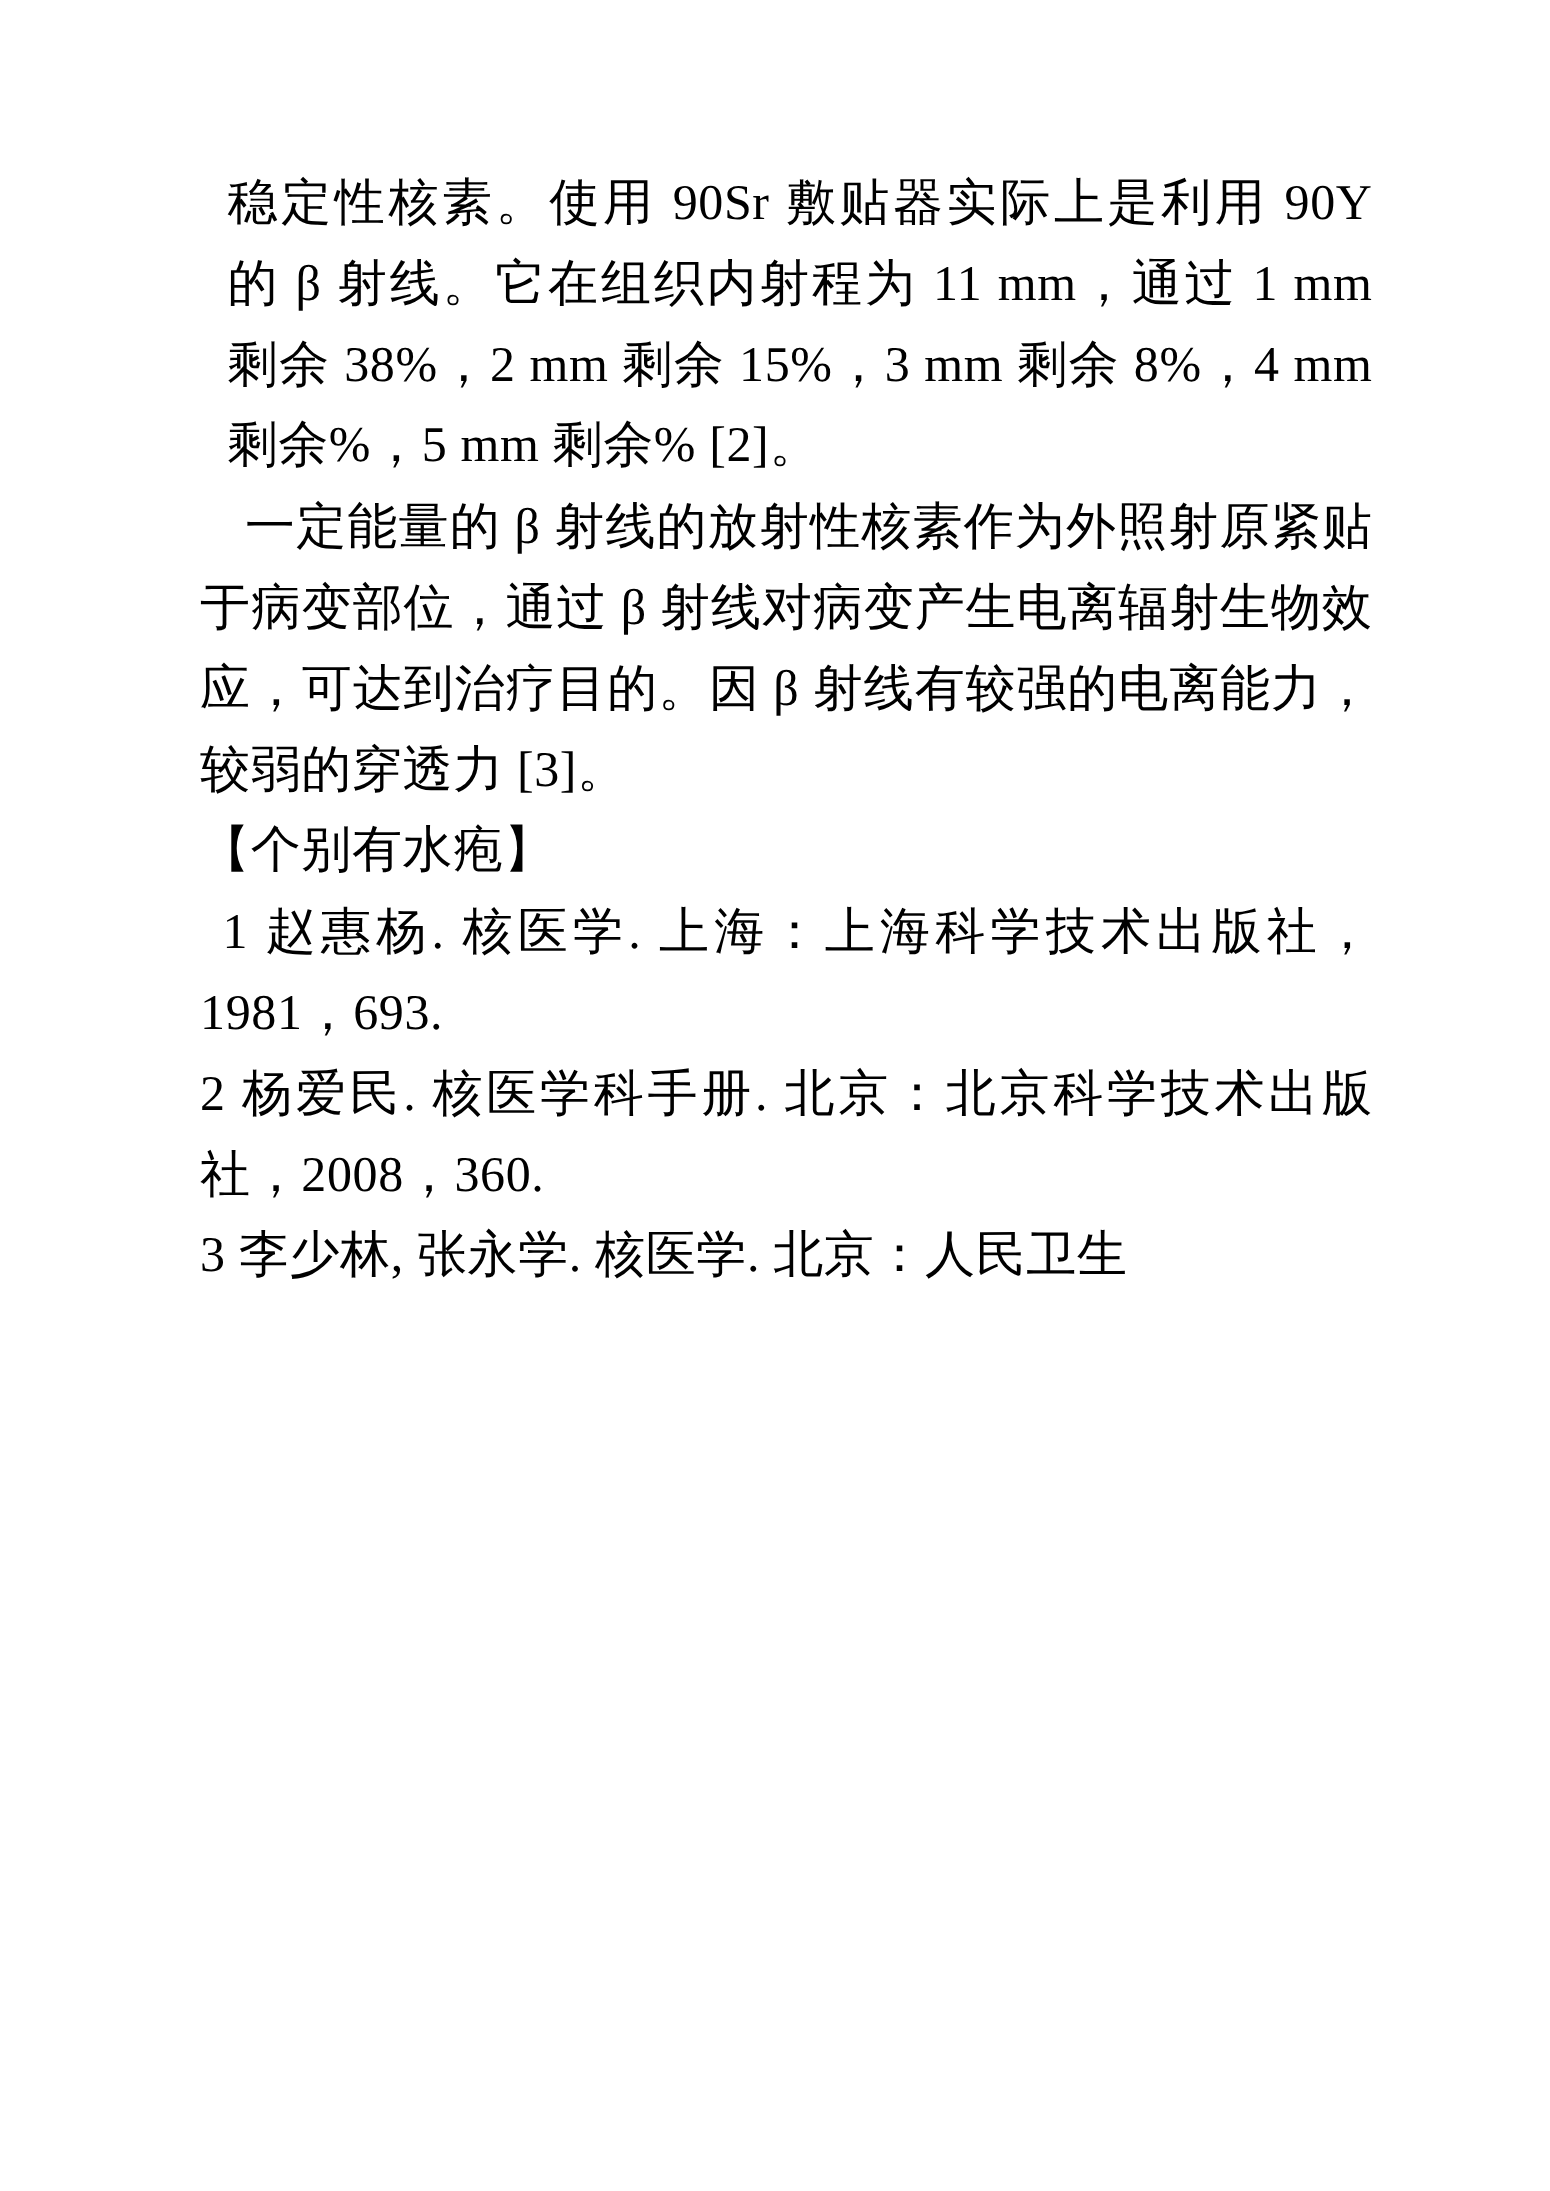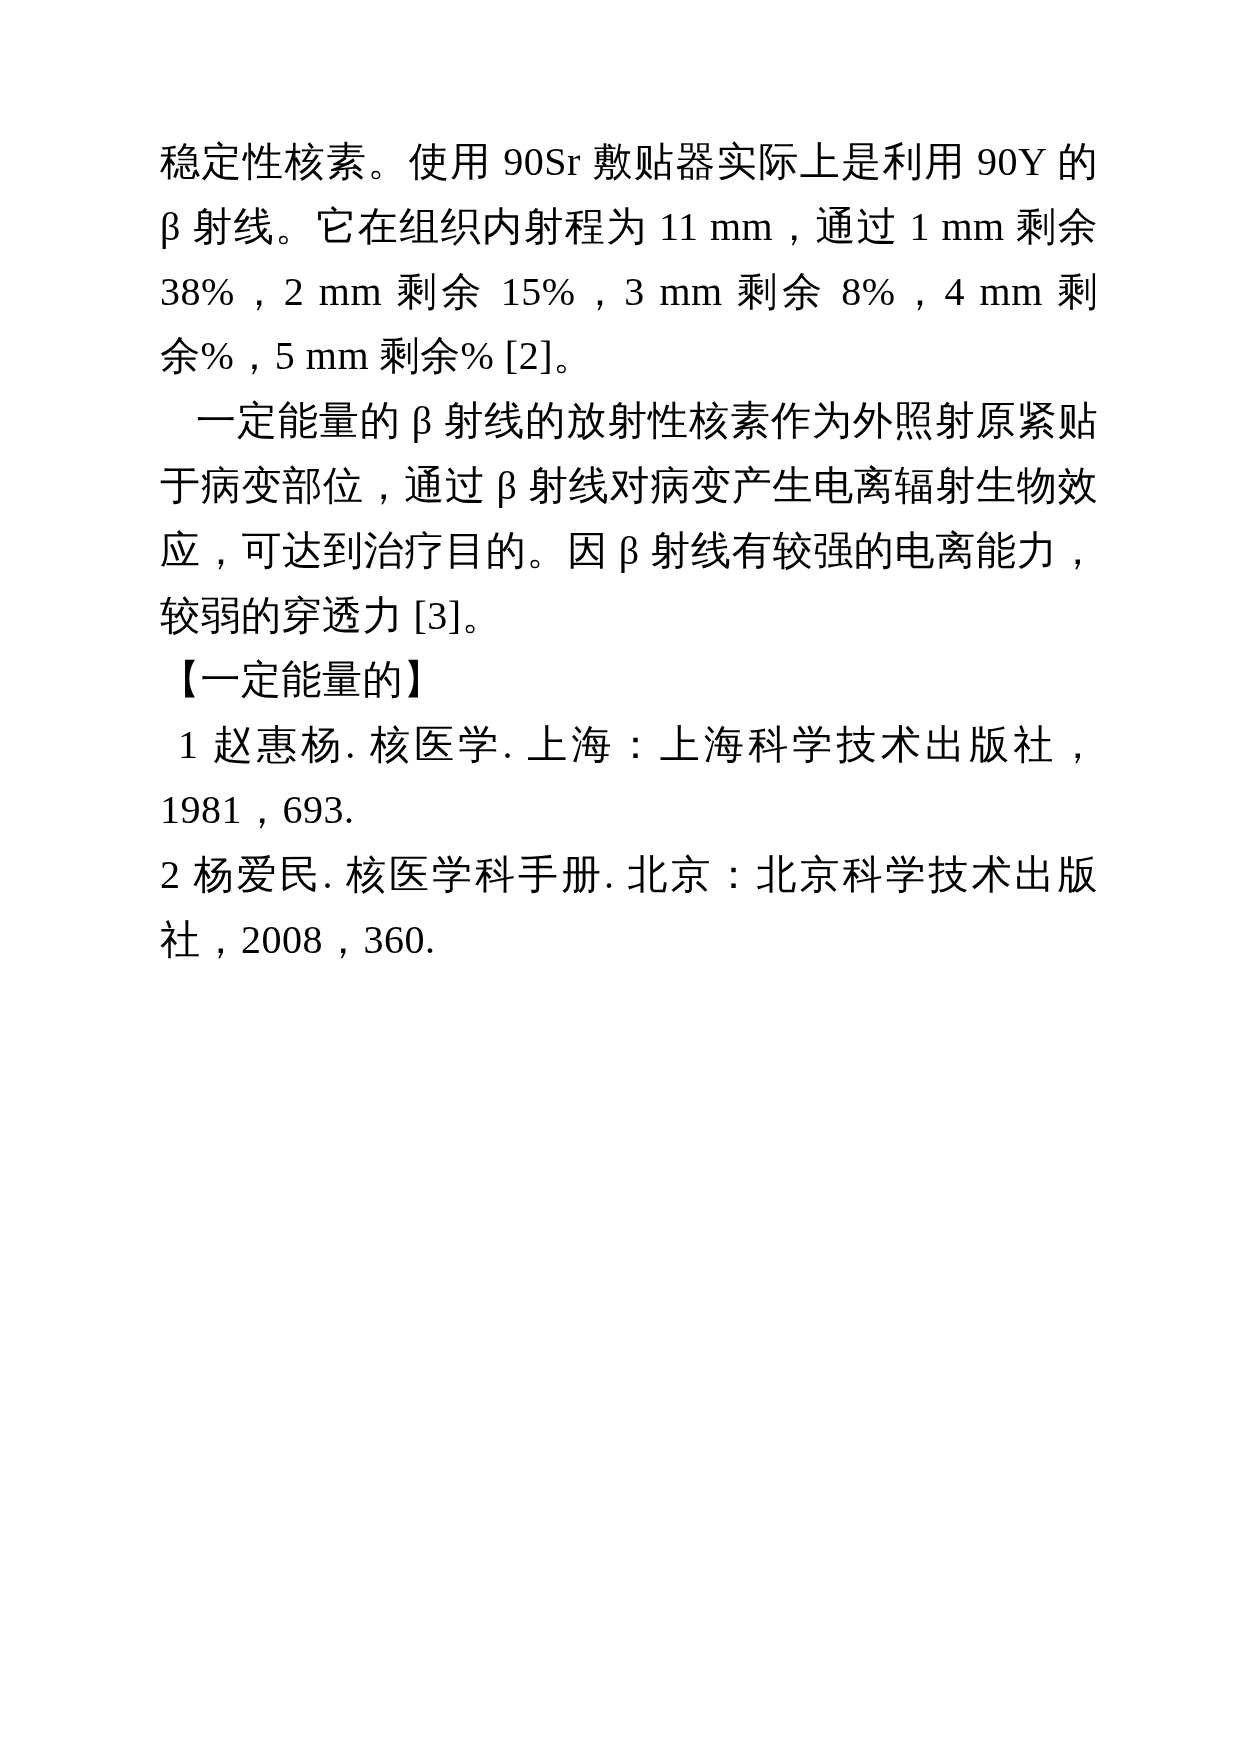--- a/index.html
+++ b/index.html
@@ -29,20 +29,21 @@
   p {
     margin: 0;
     text-align: justify;
     text-justify: inter-ideograph;
   }
   p.indent {
     text-indent: 0.9em;
   }
   p.noindent {
     text-indent: 0;
+    margin-left: 22px;
   }
   .ref-head {
     margin: 0;
     text-indent: 0;
     font-size: 40px;
     line-height: 1.62;
   }
   .ref-item {
     margin: 0;
     text-indent: 0;
@@ -59,21 +60,22 @@
 <body>
 
 <div class="page">
   <div class="doc-body">
 
     <p class="noindent">稳定性核素。使用 90Sr 敷贴器实际上是利用 90Y 的 β 射线。它在组织内射程为 11 mm，通过 1 mm 剩余 38%，2 mm 剩余 15%，3 mm 剩余 8%，4 mm 剩余%，5 mm 剩余% [2]。</p>
 
     <p class="indent">一定能量的 β 射线的放射性核素作为外照射原紧贴于病变部位，通过 β 射线对病变产生电离辐射生物效应，可达到治疗目的。因 β 射线有较强的电离能力，较弱的穿透力 [3]。</p>
 
 
-    <p class="ref-head">【一定能量的】</p>
+    <p class="ref-head">【个别有水疱】</p>
 
     <p class="ref-item first">1 赵惠杨. 核医学. 上海：上海科学技术出版社，1981，693.</p>
 
     <p class="ref-item">2 杨爱民. 核医学科手册. 北京：北京科学技术出版社，2008，360.</p>
 
+    <p class="ref-item">3 李少林, 张永学. 核医学. 北京：人民卫生</p>
 
   </div>
 </div>
 
 </body></html>

